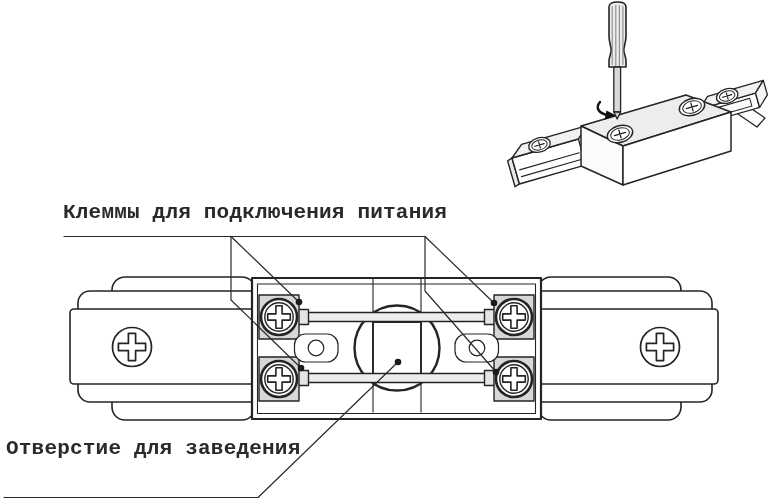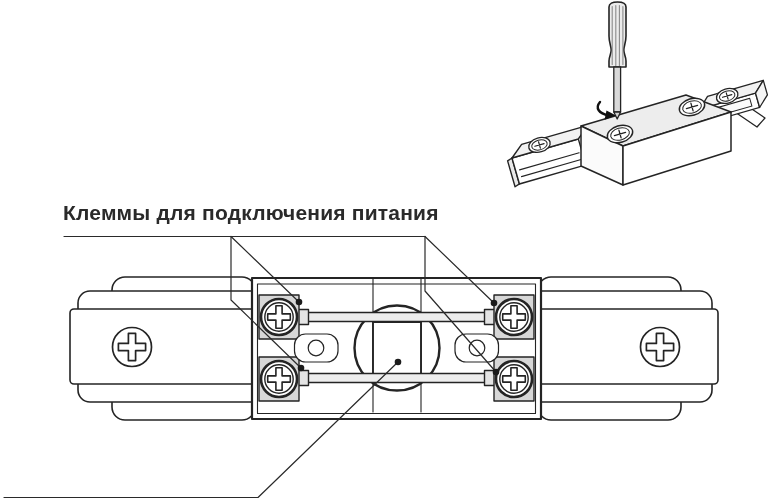--- a/index.html
+++ b/index.html
@@ -3,21 +3,21 @@
 <meta charset="utf-8">
 <style>
   :root{
     --line:#242424;
     --text:#2a2a2a;
     --bg:#ffffff;
   }
   html,body{margin:0;padding:0;background:var(--bg);overflow:hidden;}
   .stage{
     position:relative;width:768px;height:504px;background:var(--bg);
-    font-family:Liberation Sans, sans-serif;
+    font-family:Liberation Mono, monospace;
   }
   .stage svg{position:absolute;left:0;top:0;}
   .label{
     position:absolute;color:var(--text);font-weight:700;
     font-size:21px;line-height:28px;letter-spacing:.2px;white-space:nowrap;
   }
   .label-terminals{left:63px;top:199px;}
   .label-hole{left:6px;top:435px;}
 </style>
 </head>
@@ -173,15 +173,16 @@
       <circle cx="494" cy="303" r="3.3" fill="#1b1b1b" stroke="none"></circle>
       <circle cx="496" cy="372" r="3.3" fill="#1b1b1b" stroke="none"></circle>
       <circle cx="398" cy="362" r="3.3" fill="#1b1b1b" stroke="none"></circle>
     </g>
   </g>
 </svg>
 
 <div class="label label-terminals">Клеммы для подключения питания</div>
 
 <div class="label label-hole">
+  <div>Отверстие для заведения</div>
 </div>
 
 </div>
 
 </body></html>

